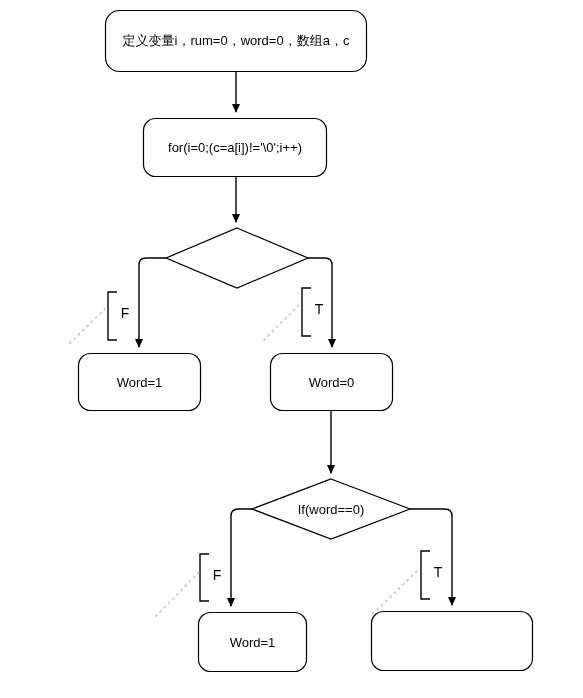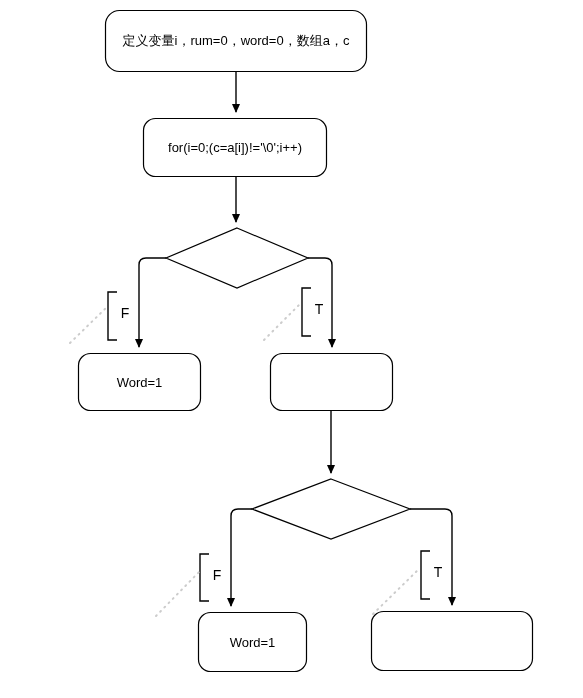--- a/index.html
+++ b/index.html
@@ -80,21 +80,23 @@
     <line x1="373" y1="614" x2="420" y2="568" stroke="#cccccc" stroke-width="2" stroke-dasharray="1 5" stroke-linecap="round"></line>
   </svg>
 
   <div class="node-label proc-label" style="left:105px;top:10px;width:262px;height:62px;">定义变量i，rum=0，word=0，数组a，c</div>
 
   <div class="node-label proc-label" style="left:143px;top:118px;width:184px;height:59px;">for(i=0;(c=a[i])!='\0';i++)</div>
 
 
   <div class="node-label proc-label" style="left:78px;top:353px;width:123px;height:58px;">Word=1</div>
 
+  <div class="node-label proc-label" style="left:270px;top:353px;width:123px;height:58px;">Word=0</div>
 
+  <div class="node-label dec-label" style="left:271px;top:497px;width:120px;height:24px;">If(word==0)</div>
 
   <div class="node-label proc-label" style="left:198px;top:612px;width:109px;height:60px;">Word=1</div>
 
 
   <div class="branch-label" style="left:117px;top:304px;width:16px;height:18px;">F</div>
 
   <div class="branch-label" style="left:311px;top:300px;width:16px;height:18px;">T</div>
 
   <div class="branch-label" style="left:209px;top:566px;width:16px;height:18px;">F</div>
 

